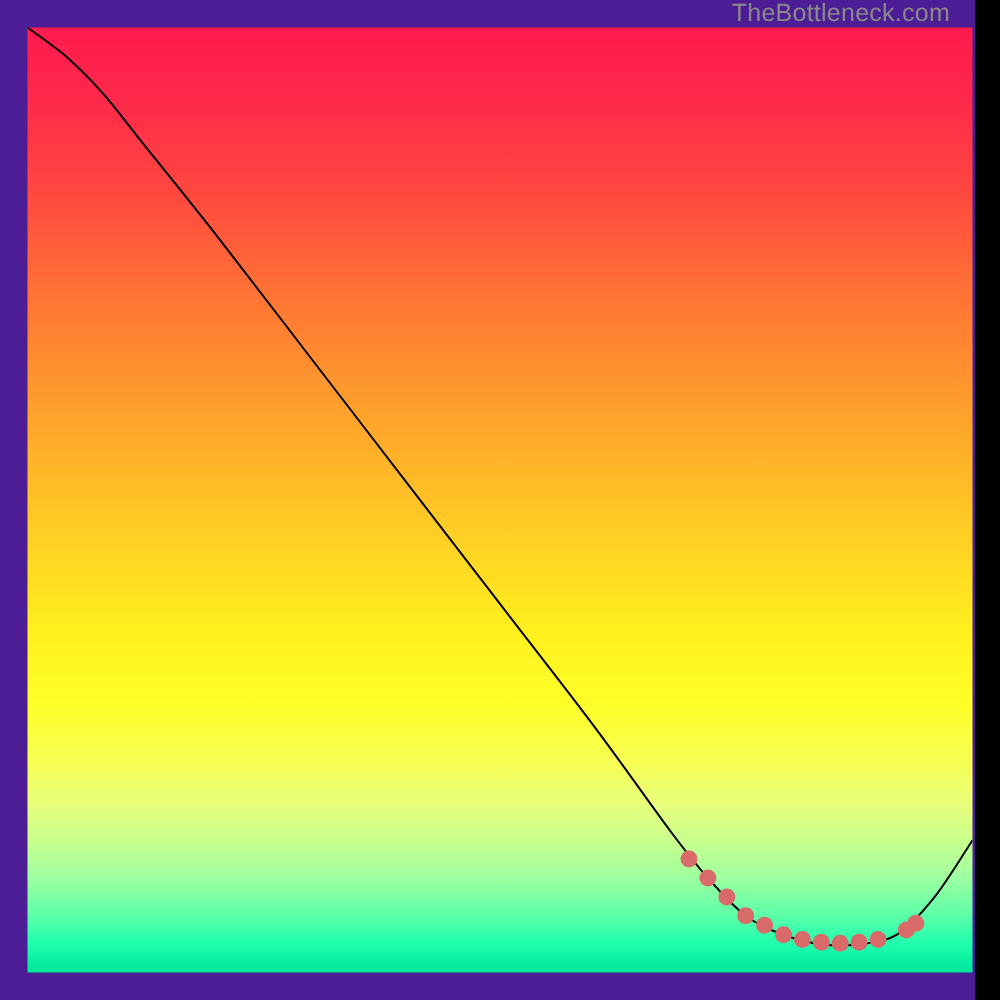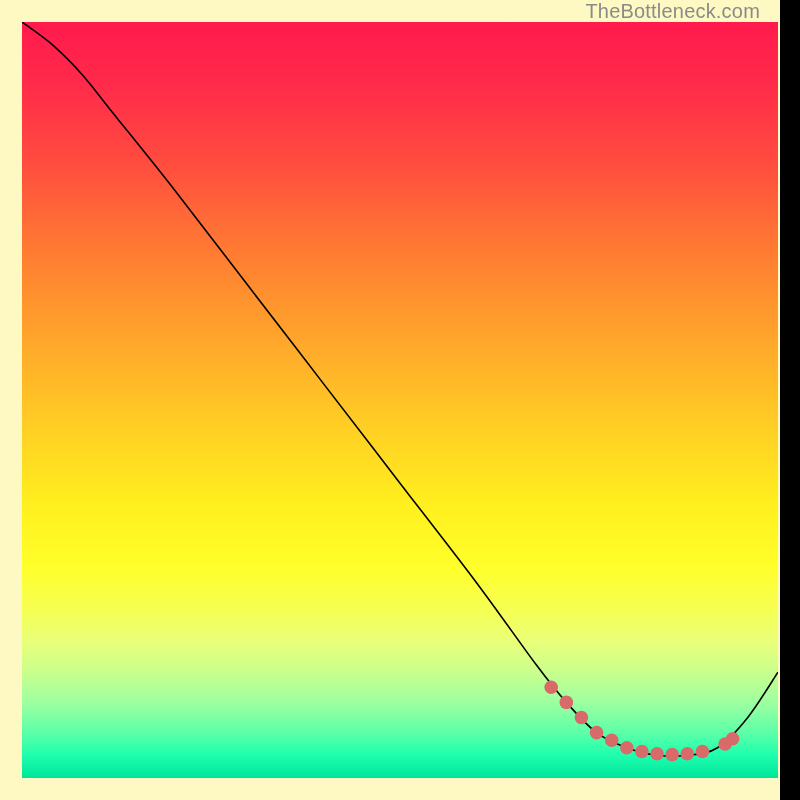--- a/index.html
+++ b/index.html
@@ -8,21 +8,21 @@
     width: 800px;
     height: 800px;
     background: #000;
     overflow: hidden;
     font-family: Arial, Helvetica, sans-serif;
   }
   .frame {
     position: absolute;
     top: 0; left: 0;
     width: 780px; height: 800px;
-    background: #fef9c3;
+    background: #4c1d95;
   }
   .plot {
     position: absolute;
     left: 22px;
     top: 22px;
     width: 756px;
     height: 756px;
   }
   .gradient {
     position: absolute;

